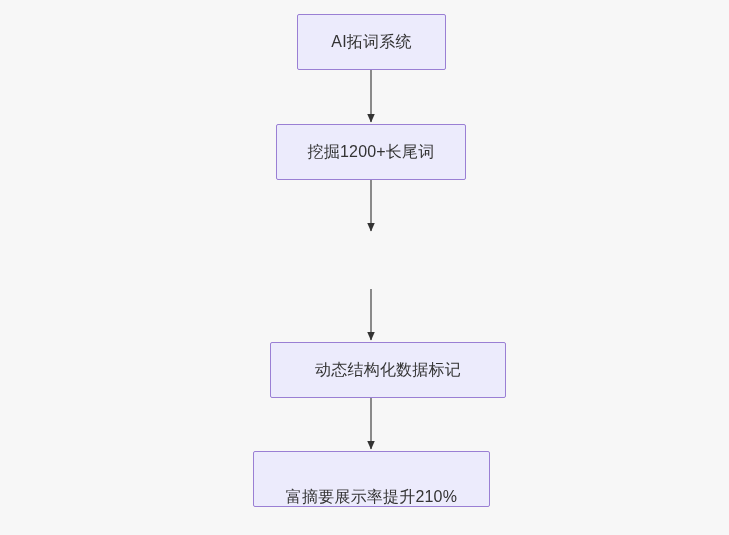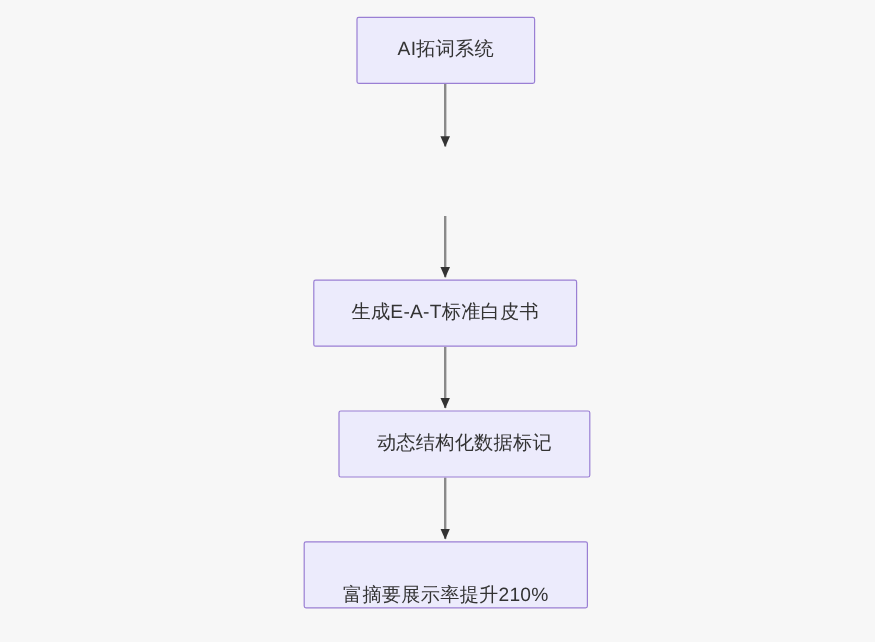--- a/index.html
+++ b/index.html
@@ -46,21 +46,21 @@
     line-height: 1.2;
     color: #333333;
     white-space: nowrap;
     letter-spacing: 0.2px;
   }
 
   
   #node-0 { left: 297px; top: 14px;  width: 149px; height: 56px; }
   #node-1 { left: 276px; top: 124px; width: 190px; height: 56px; }
   #node-2 { left: 261px; top: 233px; width: 220px; height: 56px; }
-  #node-3 { left: 282px; top: 342px; width: 210px; height: 56px; }
+  #node-3 { left: 270px; top: 342px; width: 236px; height: 56px; }
   #node-4 { left: 253px; top: 451px; width: 237px; height: 56px; align-items: flex-end; }
 </style>
 </head>
 <body>
 
 <div id="flowchart-canvas">
 
   <svg class="edge-layer" width="729" height="535" viewBox="0 0 729 535" xmlns="http://www.w3.org/2000/svg">
     <defs>
       <marker id="arrowhead" markerWidth="10" markerHeight="8" refX="8.5" refY="4" orient="auto" markerUnits="userSpaceOnUse">
@@ -74,24 +74,24 @@
 
     <line x1="371" y1="289" x2="371" y2="340" stroke="#8a8a8a" stroke-width="2" marker-end="url(#arrowhead)"></line>
 
     <line x1="371" y1="398" x2="371" y2="449" stroke="#8a8a8a" stroke-width="2" marker-end="url(#arrowhead)"></line>
   </svg>
 
   <div class="flow-node" id="node-0">
     <span class="flow-node-label">AI拓词系统</span>
   </div>
 
+  <div class="flow-node" id="node-1">
+    <span class="flow-node-label">挖掘1200+长尾词</span>
+  </div>
 
-  <div class="flow-node" id="node-2">
-    <span class="flow-node-label">生成E-A-T标准白皮书</span>
-  </div>
 
   <div class="flow-node" id="node-3">
     <span class="flow-node-label">动态结构化数据标记</span>
   </div>
 
   <div class="flow-node" id="node-4">
     <span class="flow-node-label">富摘要展示率提升210%</span>
   </div>
 
 </div>

